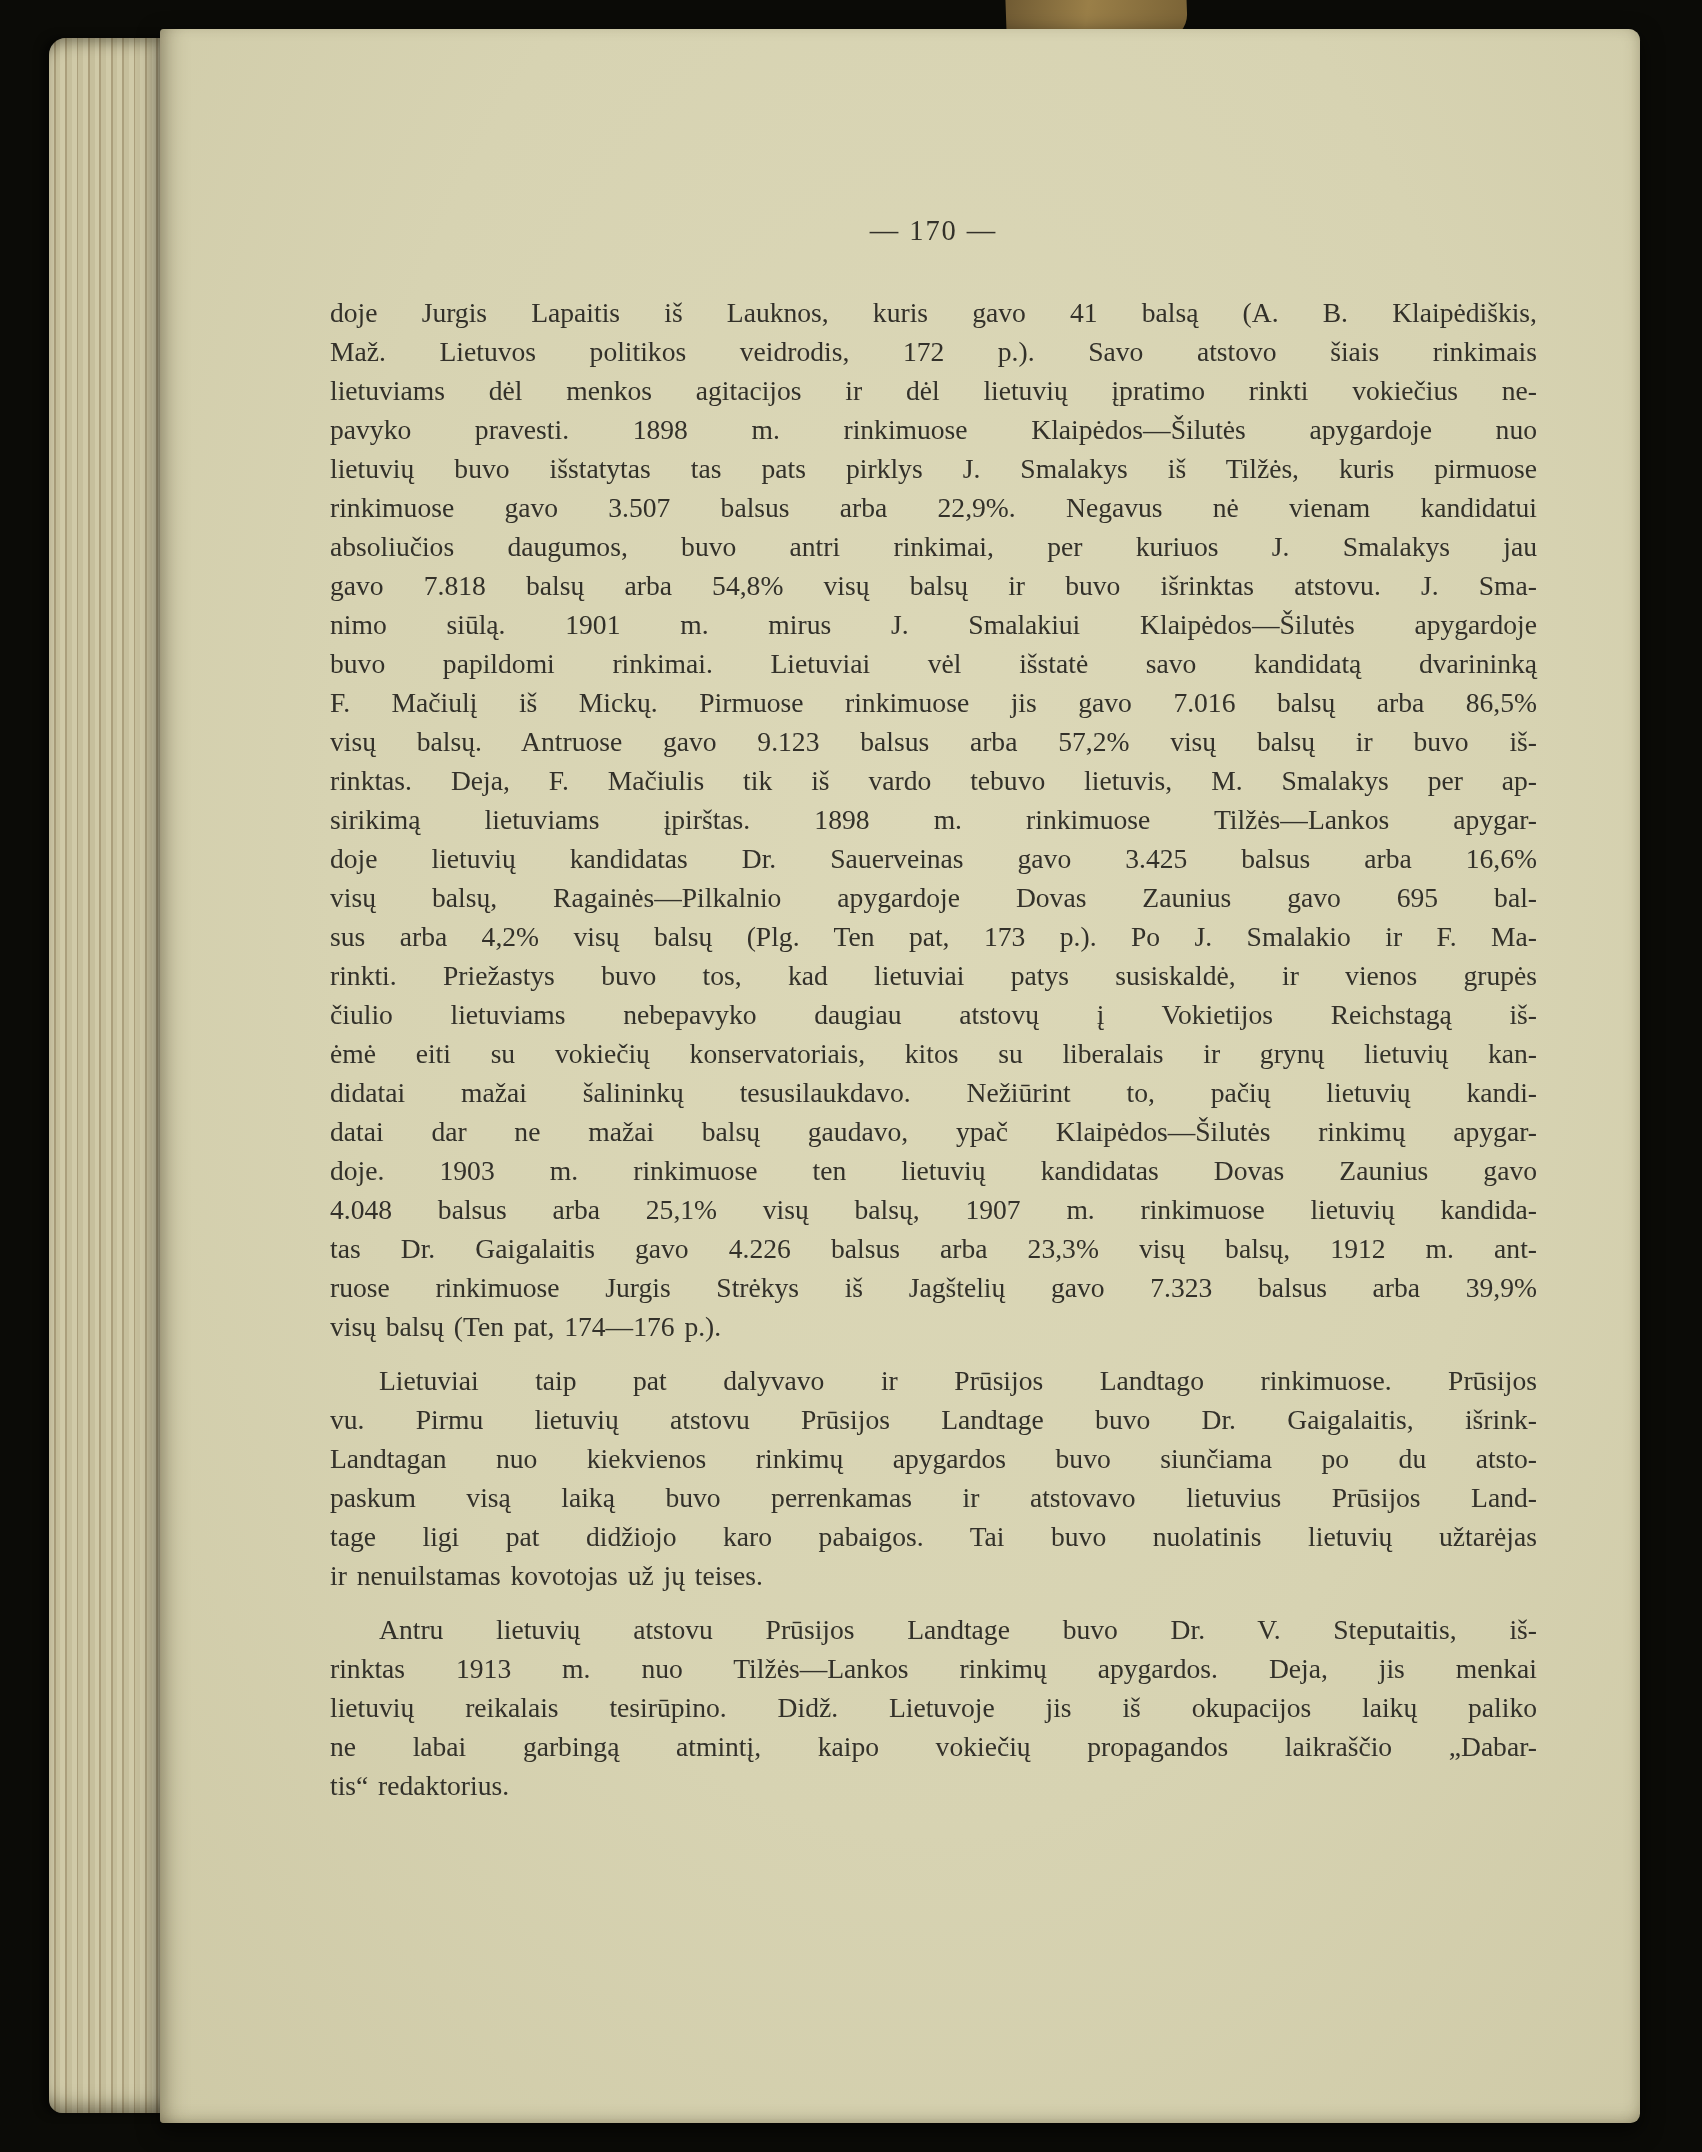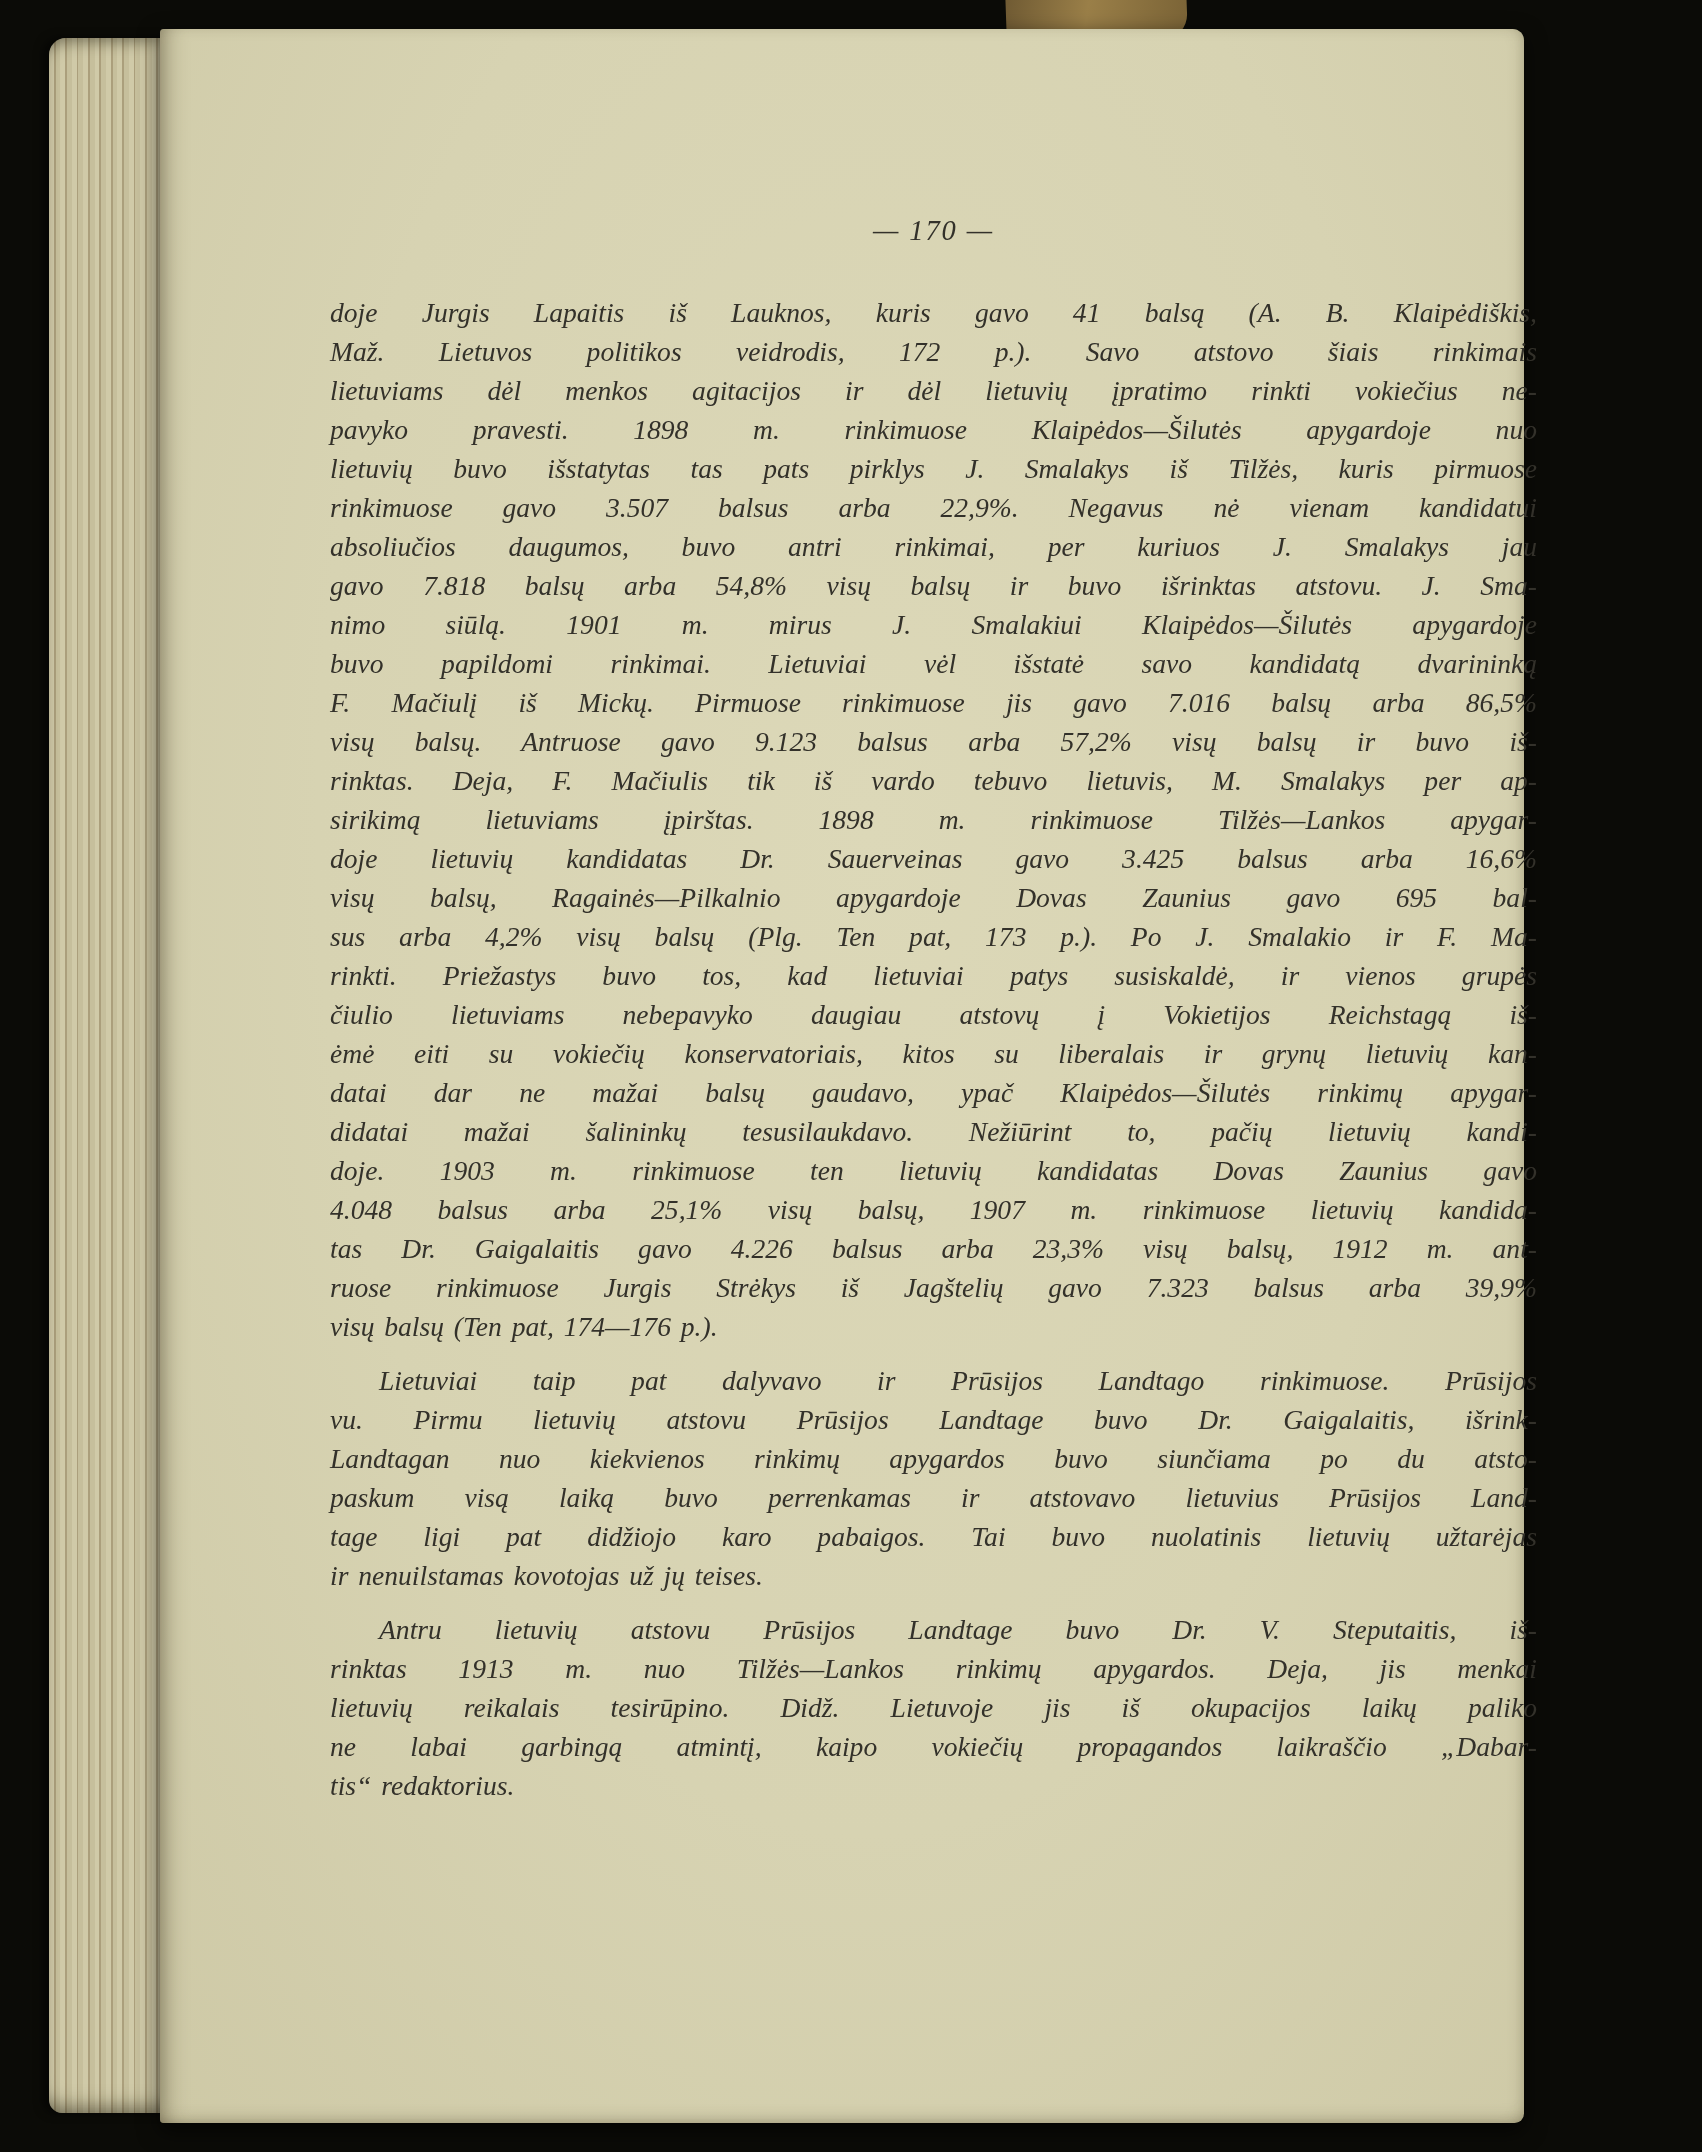--- a/index.html
+++ b/index.html
@@ -33,29 +33,28 @@
   .cover-corner{
     position:absolute;
     left:1006px;top:-13.3px;width:181px;height:55px;
     background:linear-gradient(100deg,#6f5a33 0%,#9a7f48 45%,#7a6336 100%);
     border-radius:0 0 25px 9.5px;
     transform:rotate(-2deg);
     z-index:1;
   }
   .page{
     position:absolute;
-    left:160px;top:28.5px;width:1364px;height:2094px;
+    left:160px;top:28.5px;width:1480px;height:2094px;
     background:radial-gradient(ellipse at 52% 38%, #dcd8b8 0%, #d7d3b2 55%, #cec9a6 100%);
     border-radius:3.8px 11.4px 9.5px 3.8px;
     box-shadow:0 7.6px 21px rgba(0,0,0,.65),
                inset 19px 0 25px -17px rgba(60,50,28,.55),
                inset -9.5px 0 17px -11.4px rgba(70,60,35,.35),
                inset 0 -11.4px 19px -13.3px rgba(70,60,35,.4);
     z-index:2;
-    font-style:italic;
   }
   .page-number{
     position:absolute;
     left:157px;top:186px;width:1233px;
     text-align:center;
     font-size:28.5px;
     letter-spacing:1.9px;
     color:var(--ink);
   }
   .text-block{
@@ -99,22 +98,22 @@
           <div class="line">F. Mačiulį iš Mickų. Pirmuose rinkimuose jis gavo 7.016 balsų arba 86,5%</div>
           <div class="line">visų balsų. Antruose gavo 9.123 balsus arba 57,2% visų balsų ir buvo iš-</div>
           <div class="line">rinktas. Deja, F. Mačiulis tik iš vardo tebuvo lietuvis, M. Smalakys per ap-</div>
           <div class="line">sirikimą lietuviams įpirštas. 1898 m. rinkimuose Tilžės—Lankos apygar-</div>
           <div class="line">doje lietuvių kandidatas Dr. Sauerveinas gavo 3.425 balsus arba 16,6%</div>
           <div class="line">visų balsų, Ragainės—Pilkalnio apygardoje Dovas Zaunius gavo 695 bal-</div>
           <div class="line">sus arba 4,2% visų balsų (Plg. Ten pat, 173 p.). Po J. Smalakio ir F. Ma-</div>
           <div class="line">rinkti. Priežastys buvo tos, kad lietuviai patys susiskaldė, ir vienos grupės</div>
           <div class="line">čiulio lietuviams nebepavyko daugiau atstovų į Vokietijos Reichstagą iš-</div>
           <div class="line">ėmė eiti su vokiečių konservatoriais, kitos su liberalais ir grynų lietuvių kan-</div>
+          <div class="line">didatai mažai šalininkų tesusilaukdavo. Nežiūrint to, pačių lietuvių kandi-</div>
           <div class="line">datai dar ne mažai balsų gaudavo, ypač Klaipėdos—Šilutės rinkimų apygar-</div>
-          <div class="line">didatai mažai šalininkų tesusilaukdavo. Nežiūrint to, pačių lietuvių kandi-</div>
           <div class="line">doje. 1903 m. rinkimuose ten lietuvių kandidatas Dovas Zaunius gavo</div>
           <div class="line">4.048 balsus arba 25,1% visų balsų, 1907 m. rinkimuose lietuvių kandida-</div>
           <div class="line">tas Dr. Gaigalaitis gavo 4.226 balsus arba 23,3% visų balsų, 1912 m. ant-</div>
           <div class="line">ruose rinkimuose Jurgis Strėkys iš Jagštelių gavo 7.323 balsus arba 39,9%</div>
           <div class="line last">visų balsų (Ten pat, 174—176 p.).</div>
         </div>
         <div class="para">
           <div class="line indent">Lietuviai taip pat dalyvavo ir Prūsijos Landtago rinkimuose. Prūsijos</div>
           <div class="line">vu. Pirmu lietuvių atstovu Prūsijos Landtage buvo Dr. Gaigalaitis, išrink-</div>
           <div class="line">Landtagan nuo kiekvienos rinkimų apygardos buvo siunčiama po du atsto-</div>

